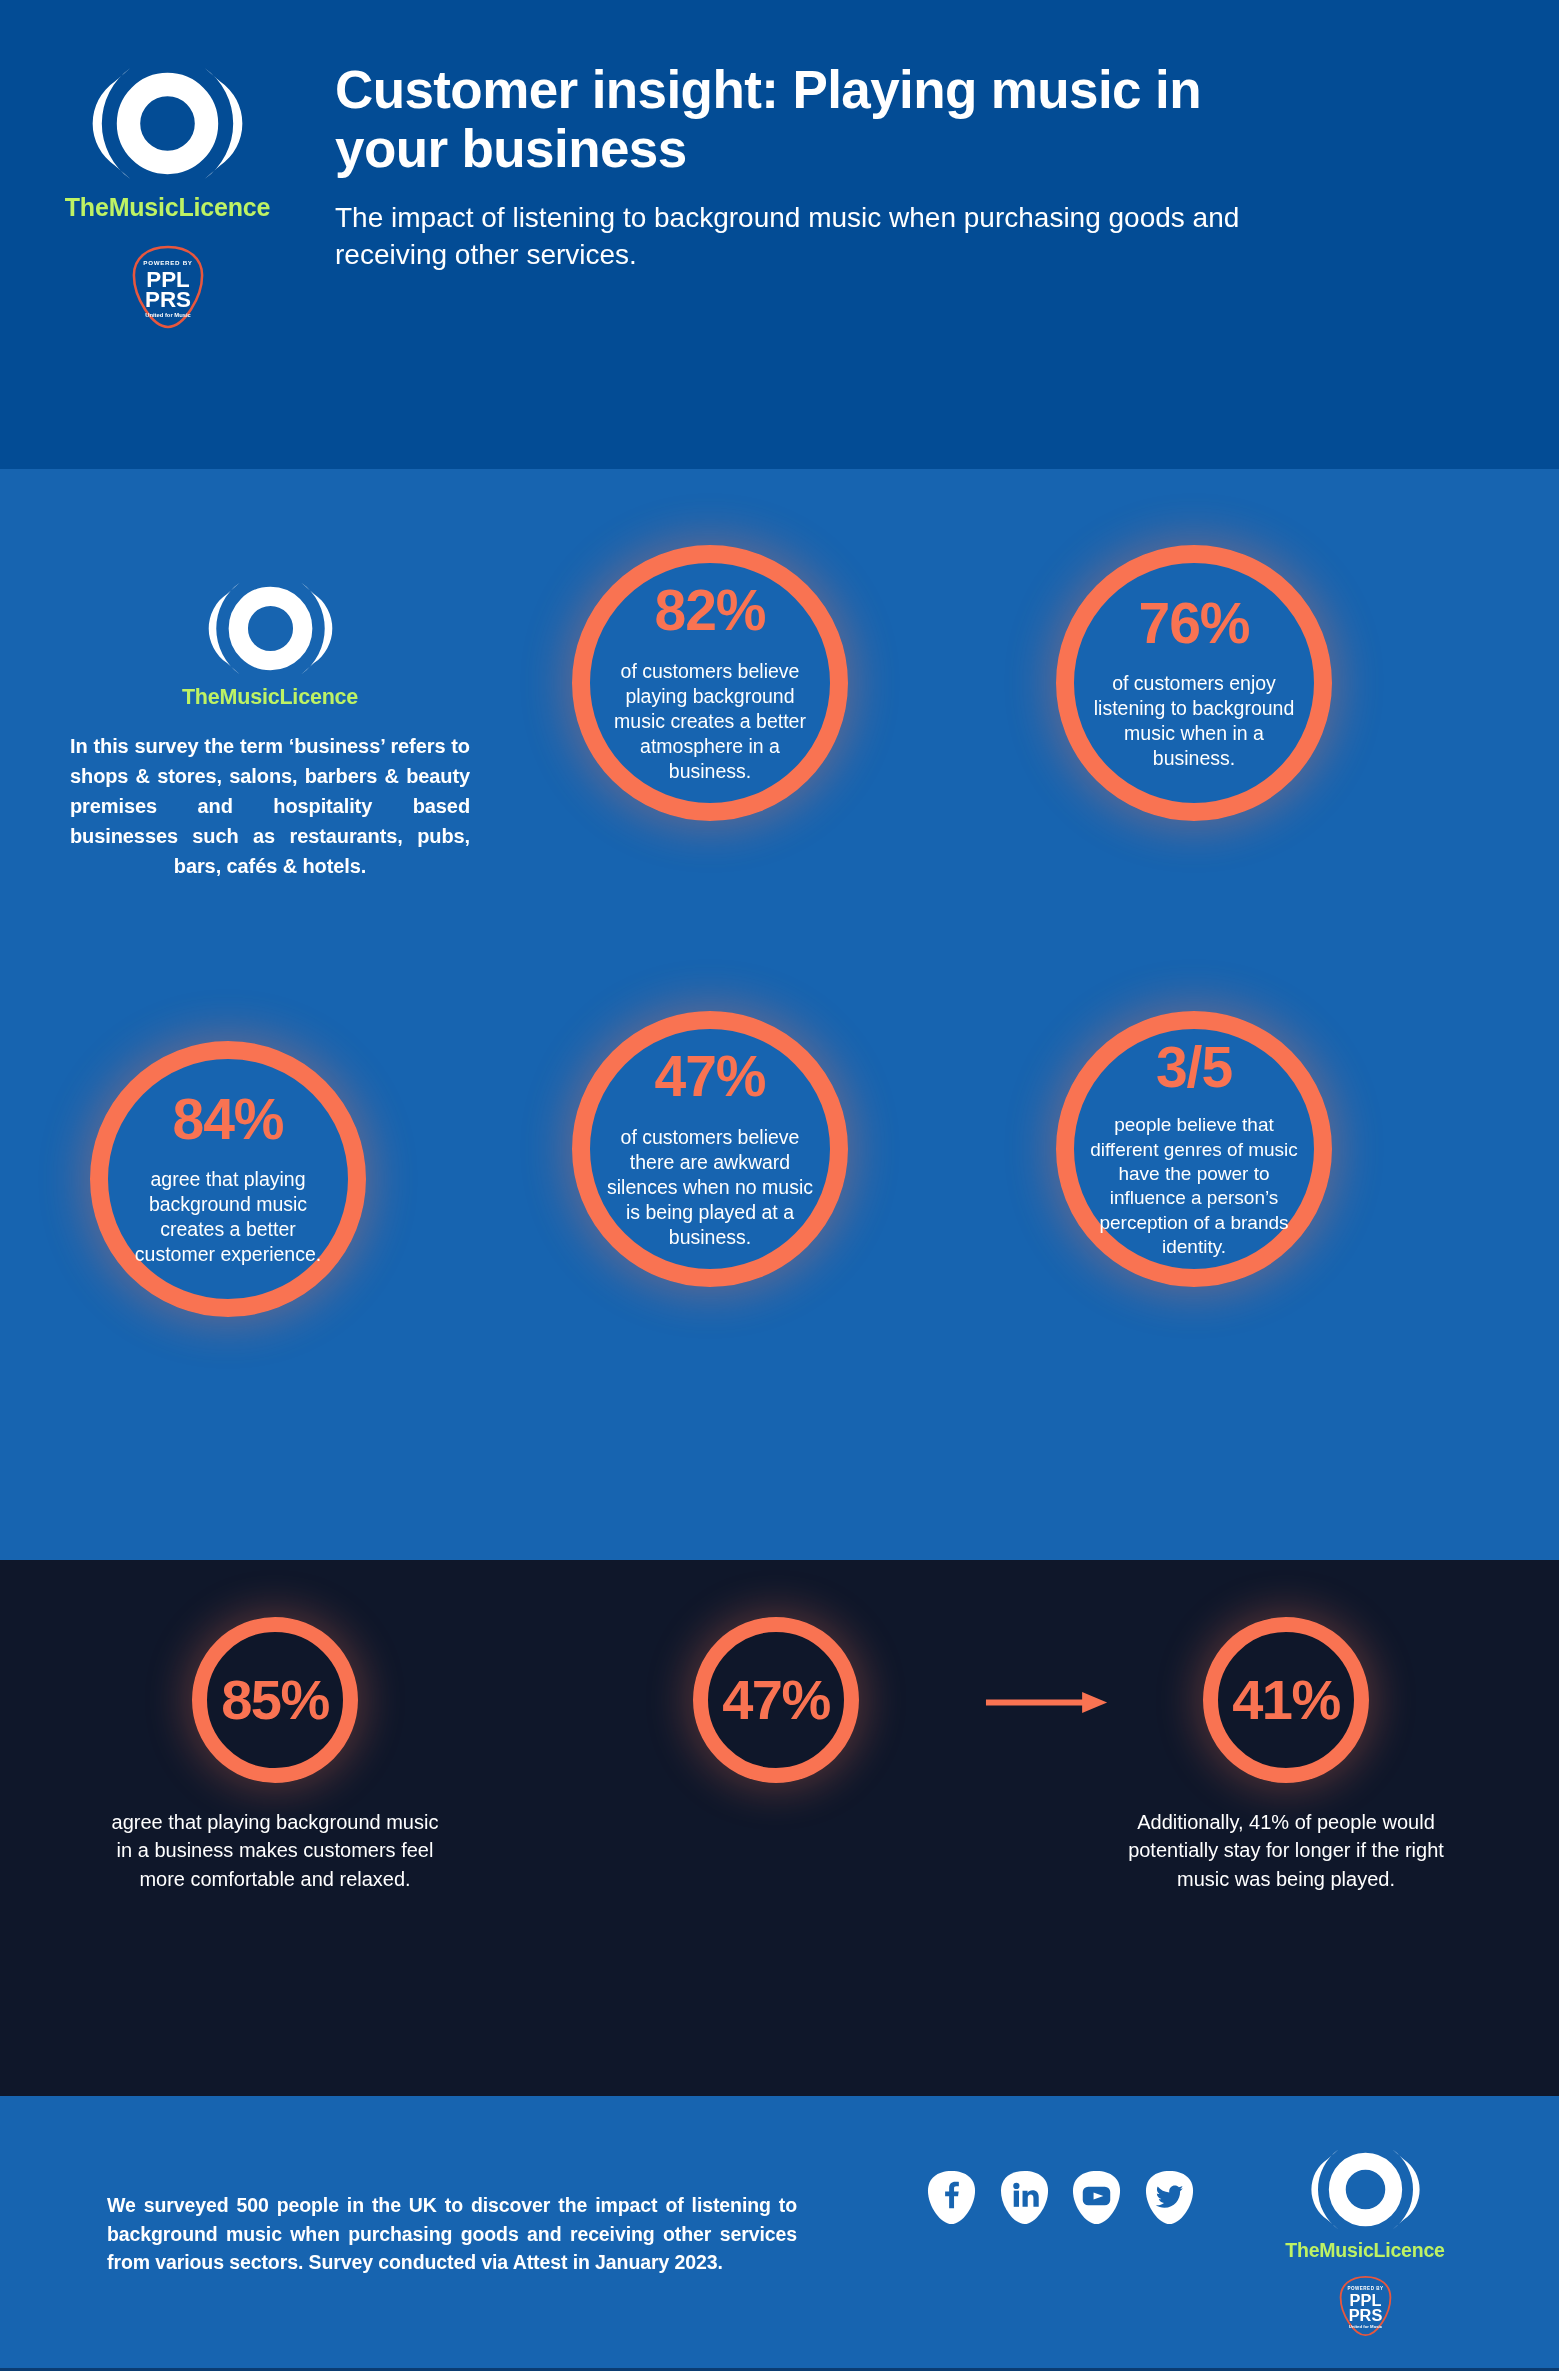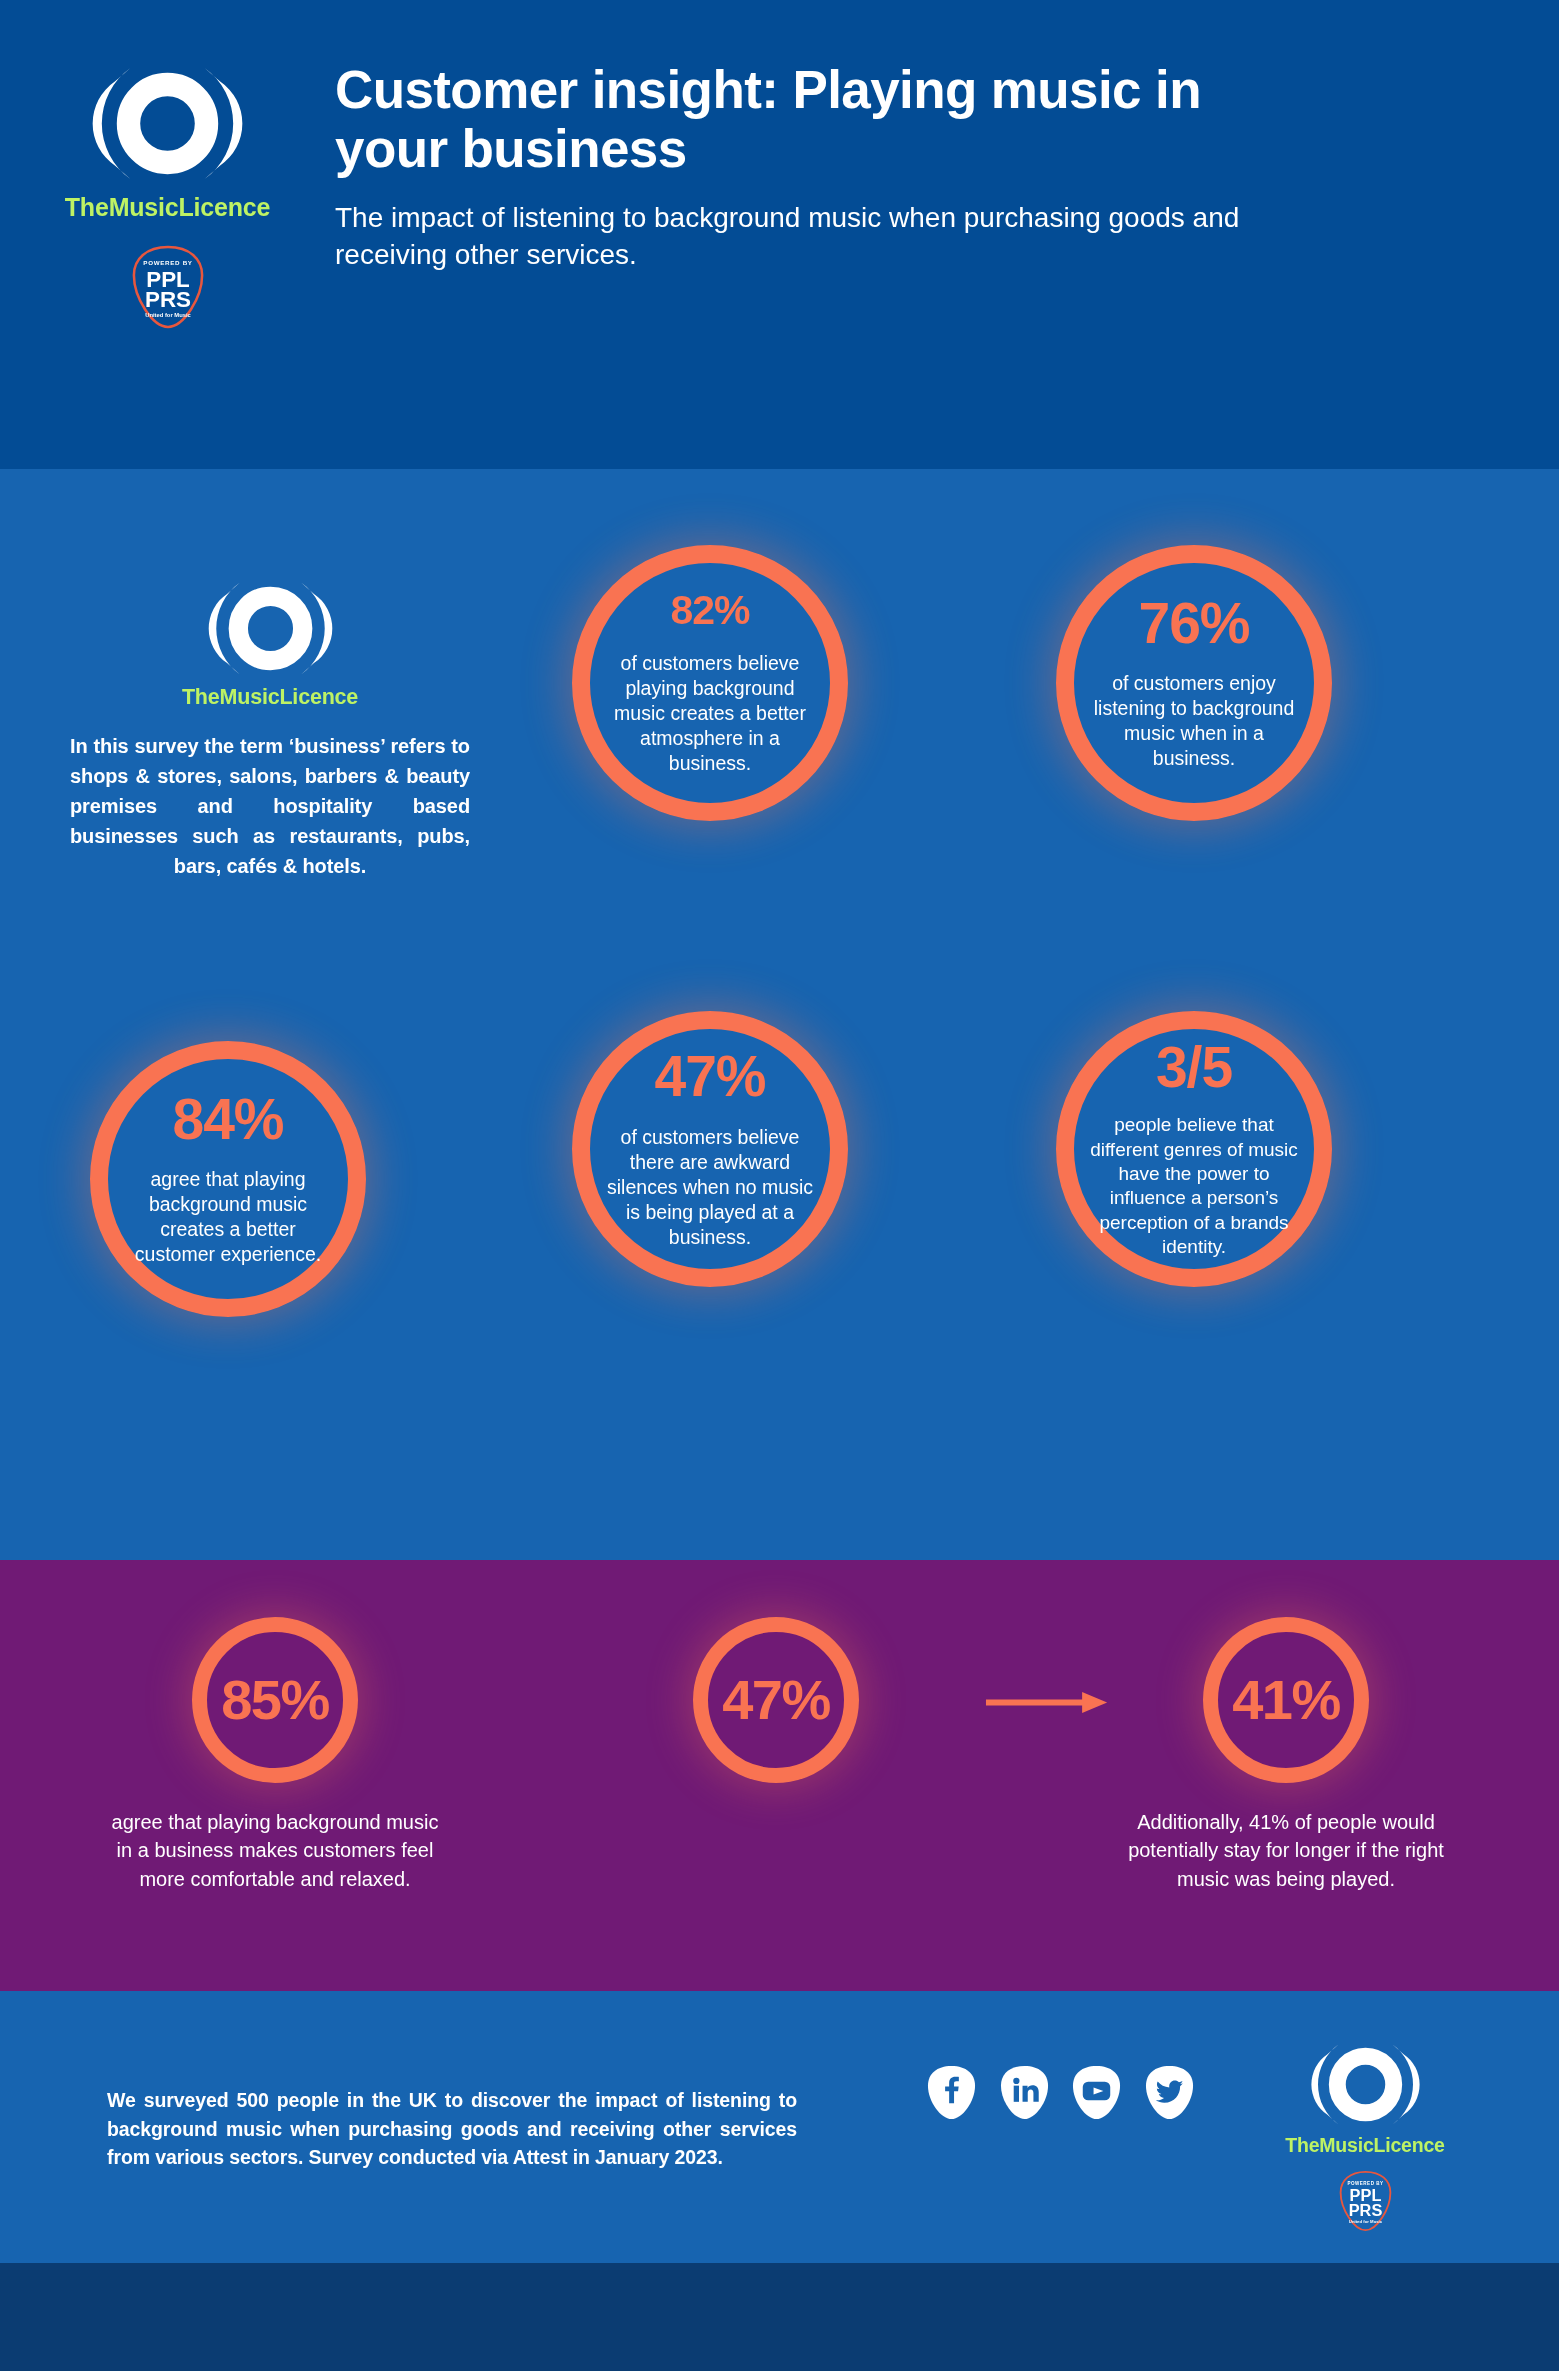--- a/index.html
+++ b/index.html
@@ -8,21 +8,21 @@
     width:1559px; height:2372px;
     font-family:"Liberation Sans", sans-serif;
     overflow:hidden;
     position:relative;
   }
   .page { width:1559px; height:2372px; position:relative; display:flex; flex-direction:column; }
 
   
   .band-header { background:#034C95; height:469px; position:relative; flex:0 0 auto; }
   .band-mid    { background:#1764B0; height:1091px; position:relative; flex:0 0 auto; }
-  .band-lower  { background:#701a75; height:431px; position:relative; flex:0 0 auto; }
+  .band-lower  { background:#0f172a; height:536px; position:relative; flex:0 0 auto; }
   .band-footer { background:#1764B0; height:272px; position:relative; flex:0 0 auto; }
 
   
   .header-inner { display:flex; align-items:flex-start; padding:60px 0 0 0; }
   .header-logo-col { width:335px; display:flex; flex-direction:column; align-items:center; }
   .header-text-col { padding-right:59px; }
 
   h1.title {
     color:#ffffff;
     font-size:53px;
@@ -164,21 +164,21 @@
           <path d="M62 8 A 70 70 0 0 0 62 122 L 46 108 A 52 52 0 0 1 46 22 Z" fill="#ffffff"></path>
           <path d="M138 8 A 70 70 0 0 1 138 122 L 154 108 A 52 52 0 0 0 154 22 Z" fill="#ffffff"></path>
           <circle cx="100" cy="65" r="40" fill="none" stroke="#ffffff" stroke-width="24"></circle>
         </svg>
       </div>
       <div class="tml-word" style="font-size:21.5px;margin-top:3.9px;">TheMusicLicence</div>
       <div class="survey-blurb" style="margin-top:21.5px;">In this survey the term ‘business’ refers to shops &amp; stores, salons, barbers &amp; beauty premises and hospitality based businesses such as restaurants, pubs, bars, cafés &amp; hotels.</div>
     </div>
 
     <div class="stat-circle" style="left:572px; top:76px; width:276px; height:276px; border-width:18.5px;">
-      <div class="stat-num" style="font-size:41px;">82%</div>
+      <div class="stat-num" style="font-size:57px;">82%</div>
       <div class="stat-txt" style="font-size:19.5px; width:219px; margin-top:19.5px;">of customers believe playing background music creates a better atmosphere in a business.</div>
     </div>
 
     <div class="stat-circle" style="left:1056px; top:76px; width:276px; height:276px; border-width:18.5px;">
       <div class="stat-num" style="font-size:57px;">76%</div>
       <div class="stat-txt" style="font-size:19.5px; width:224px; margin-top:19.5px;">of customers enjoy listening to background music when in a business.</div>
     </div>
 
     <div class="stat-circle" style="left:90px; top:572px; width:276px; height:276px; border-width:18.5px;">
       <div class="stat-num" style="font-size:57px;">84%</div>

